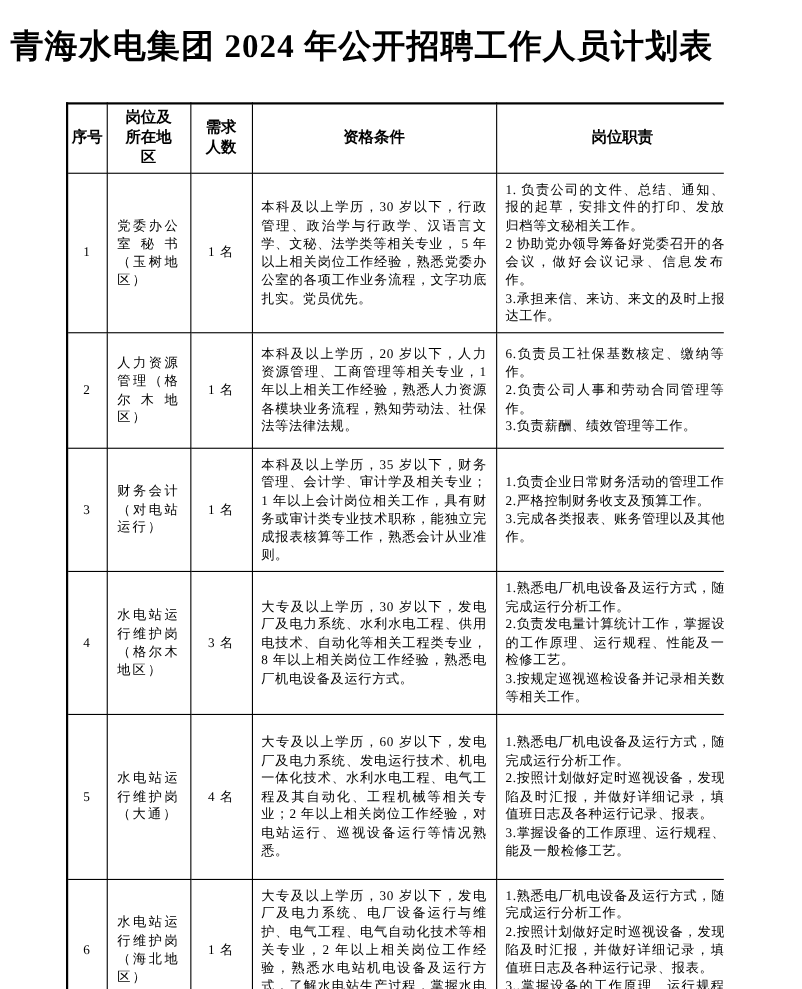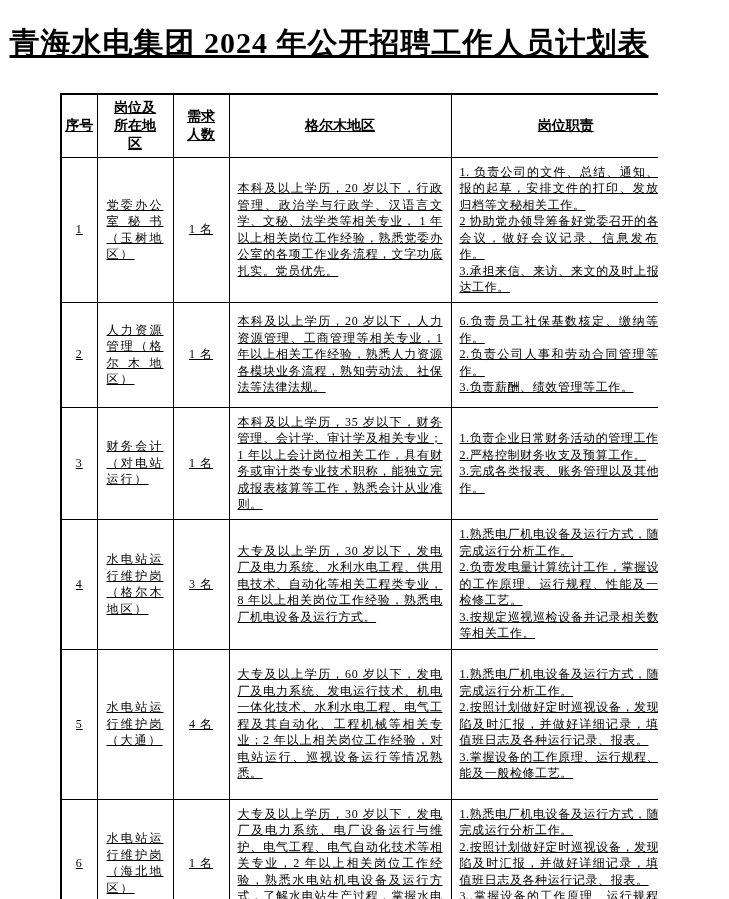--- a/index.html
+++ b/index.html
@@ -7,21 +7,20 @@
     width: 729px;
     font-family: "Liberation Serif", "DejaVu Serif", serif;
     color: #000000;
   }
   .page {
     position: relative;
     width: 658px;
     height: 899px;
     background: #ffffff;
     overflow: hidden;
-    text-decoration: underline;
   }
   .doc-title {
     margin: 0;
     padding-top: 24px;
     text-align: center;
     font-size: 30px;
     font-weight: bold;
     letter-spacing: 1px;
     line-height: 1.25;
   }
@@ -88,29 +87,29 @@
       <col style="width:230px">
     </colgroup>
     <tbody>
       <tr class="hdr">
         <th>序号</th>
         <th>岗位及
 所在地
 区</th>
         <th>需求
 人数</th>
-        <th>格尔木地区</th>
+        <th>资格条件</th>
         <th>岗位职责</th>
       </tr>
 
       <tr class="r1">
         <td class="c-no">1</td>
         <td class="c-pos">党委办公室秘书（玉树地区）</td>
         <td class="c-count">1 名</td>
-        <td class="c-qual">本科及以上学历，20 岁以下，行政管理、政治学与行政学、汉语言文学、文秘、法学类等相关专业， 1 年以上相关岗位工作经验，熟悉党委办公室的各项工作业务流程，文字功底扎实。党员优先。</td>
+        <td class="c-qual">本科及以上学历，30 岁以下，行政管理、政治学与行政学、汉语言文学、文秘、法学类等相关专业， 5 年以上相关岗位工作经验，熟悉党委办公室的各项工作业务流程，文字功底扎实。党员优先。</td>
         <td class="c-duty">1. 负责公司的文件、总结、通知、简报的起草，安排文件的打印、发放、归档等文秘相关工作。
 2 协助党办领导筹备好党委召开的各项会议，做好会议记录、信息发布工作。
 3.承担来信、来访、来文的及时上报下达工作。</td>
       </tr>
 
       <tr class="r2">
         <td class="c-no">2</td>
         <td class="c-pos">人力资源管理（格尔木地区）</td>
         <td class="c-count">1 名</td>
         <td class="c-qual">本科及以上学历，20 岁以下，人力资源管理、工商管理等相关专业，1 年以上相关工作经验，熟悉人力资源各模块业务流程，熟知劳动法、社保法等法律法规。</td>

